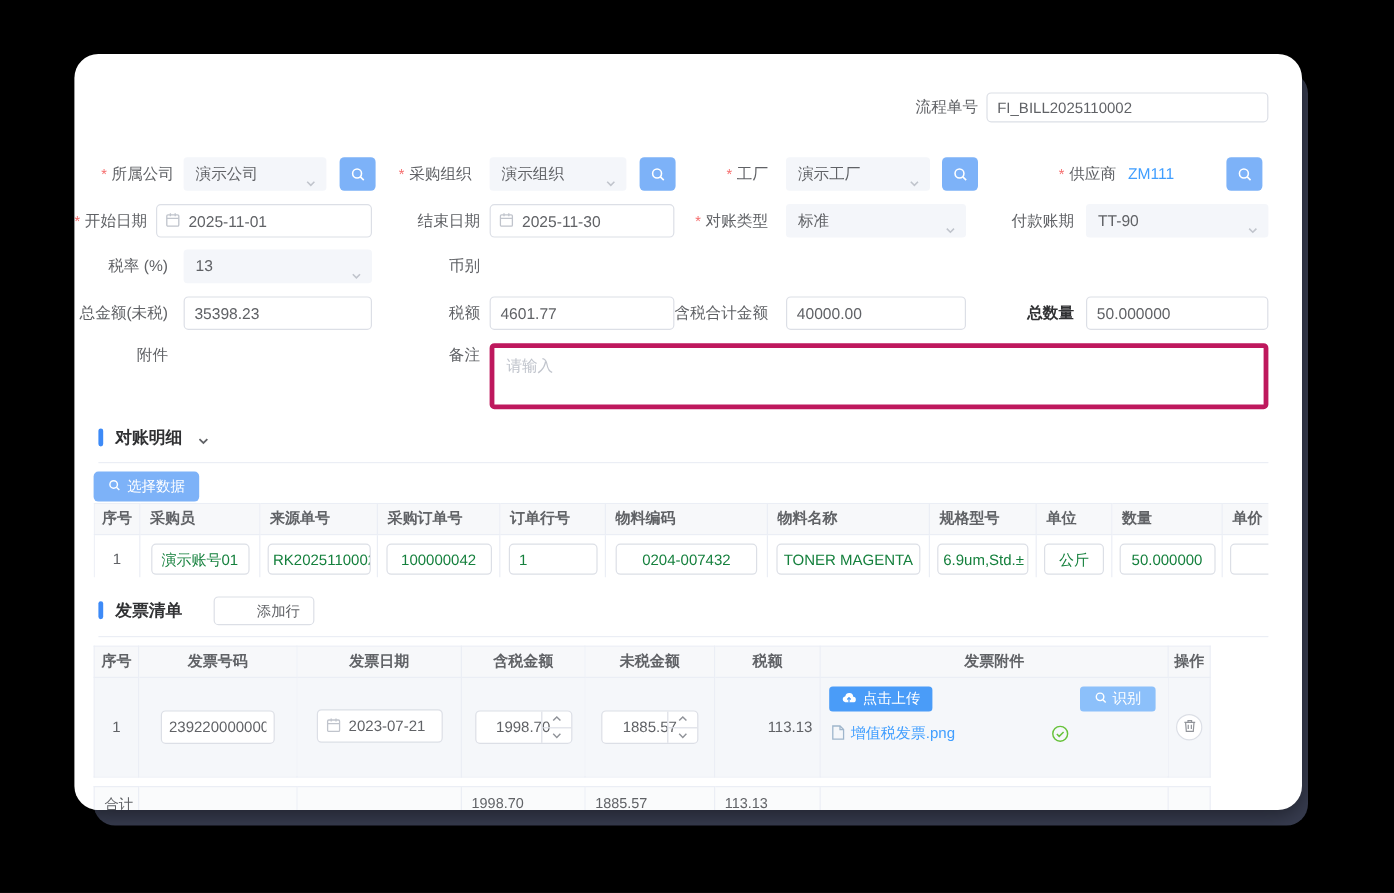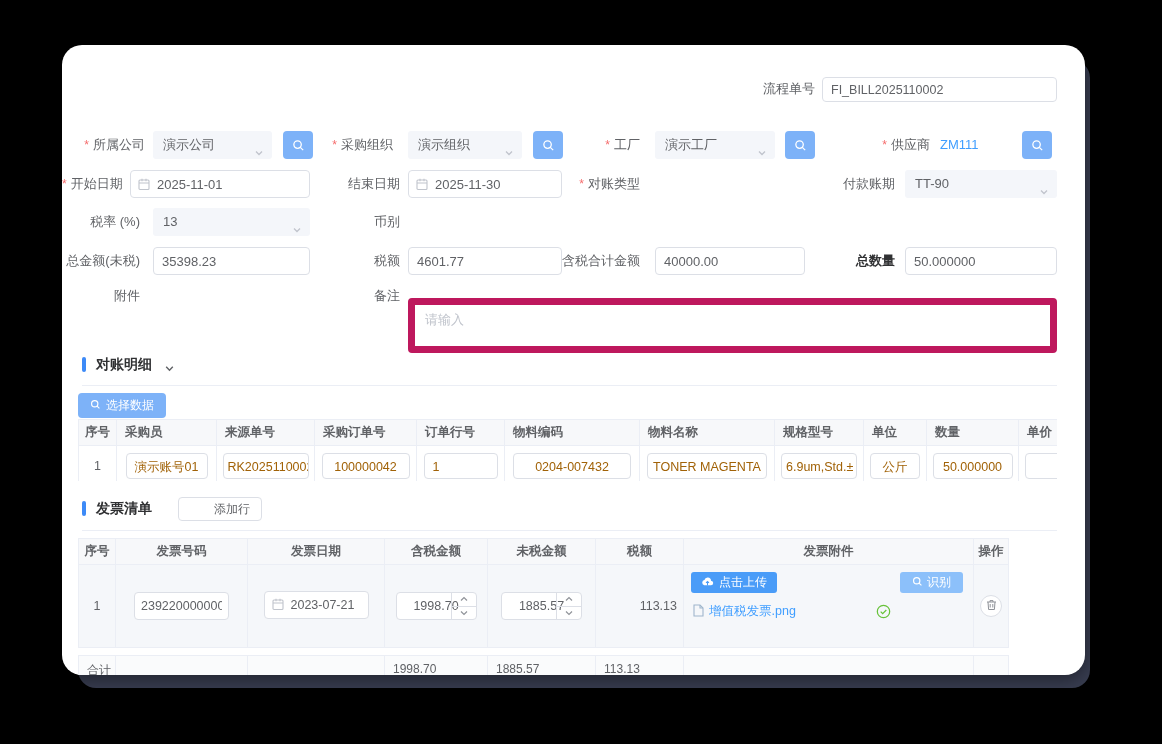--- a/index.html
+++ b/index.html
@@ -20,36 +20,36 @@
   .linkval{position:absolute;font-size:13px;color:#409eff;line-height:28px;cursor:pointer;}
   .divider{position:absolute;left:20px;right:28px;height:1px;background:#ebeef5;}
   .secbar{position:absolute;width:4px;height:15px;background:#3d8af7;border-radius:2px;}
   .sectitle{position:absolute;font-size:14px;font-weight:bold;color:#303133;line-height:18px;}
   .selbtn{position:absolute;height:25px;background:#7db2f8;border:none;border-radius:4px;color:#fff;font-size:12px;padding:0 12px;cursor:pointer;display:flex;align-items:center;gap:5px;}
   .addbtn{position:absolute;height:24px;background:#fff;border:1px solid #dcdfe6;border-radius:4px;color:#606266;font-size:12px;padding:0 11px;cursor:pointer;}
   table{border-collapse:collapse;table-layout:fixed;}
   th,td{border:1px solid #ebeef5;font-size:12.5px;color:#606266;overflow:hidden;white-space:nowrap;}
   th{background:#f7f8fa;font-weight:600;height:25px;padding:0 8px;text-align:left;}
   .t1 td{height:37px;text-align:center;background:#fff;}
-  .t1 .cellinp{display:inline-block;height:26px;line-height:26px;background:#fff;border:1px solid #dcdfe6;border-radius:4px;font-size:12.5px;color:#a16207;text-align:center;overflow:hidden;white-space:nowrap;vertical-align:middle;box-sizing:border-box;padding:0 4px;}
+  .t1 .cellinp{display:inline-block;height:26px;line-height:26px;background:#fff;border:1px solid #dcdfe6;border-radius:4px;font-size:12.5px;color:#15803d;text-align:center;overflow:hidden;white-space:nowrap;vertical-align:middle;box-sizing:border-box;padding:0 4px;}
   .t2 th{text-align:center;}
   .t2 td{background:#f5f7fa;height:80px;}
   .numwrap{position:relative;display:inline-block;width:81px;height:28px;background:#fff;border:1px solid #dcdfe6;border-radius:4px;box-sizing:border-box;vertical-align:middle;}
   .numwrap input{border:none;outline:none;width:52px;height:26px;font-size:12.5px;color:#606266;text-align:center;background:transparent;padding:0 2px;}
   .stepper{position:absolute;right:0;top:0;width:24px;height:26px;border-left:1px solid #dcdfe6;display:flex;flex-direction:column;}
   .step{flex:1;display:flex;align-items:center;justify-content:center;cursor:pointer;color:#909399;}
   .step+.step{border-top:1px solid #dcdfe6;}
   .upbtn{position:absolute;left:7px;top:7px;height:21px;background:#4a9cf8;border:none;border-radius:3px;color:#fff;font-size:12px;padding:0 10px;cursor:pointer;display:flex;align-items:center;gap:5px;}
   .recbtn{position:absolute;right:10px;top:7px;height:21px;background:#8cc0fa;border:none;border-radius:3px;color:#fff;font-size:12px;padding:0 12px;cursor:pointer;display:flex;align-items:center;gap:4px;}
   .filelink{position:absolute;left:9px;top:38px;font-size:12.5px;color:#409eff;cursor:pointer;display:flex;align-items:center;gap:5px;}
   .okmark{position:absolute;right:82px;top:39px;}
   .trashbtn{width:22px;height:22px;border-radius:50%;border:1px solid #dcdfe6;background:#fff;cursor:pointer;display:inline-flex;align-items:center;justify-content:center;padding:0;}
   .sumrow td{background:#fafbfc;height:30px;text-align:left;padding:0 8px;vertical-align:top;font-size:12px;padding-top:6px;}
   .spacer td{background:#fff;border-left:none;border-right:none;border-top:none;border-bottom:none;height:5px;}
-  textarea{position:absolute;border:7px solid #be185d;border-radius:4px;resize:none;font-family:inherit;font-size:13px;color:#606266;padding:6px 10px;box-sizing:border-box;outline:none;margin-top:12px;}
+  textarea{position:absolute;border:4px solid #be185d;border-radius:4px;resize:none;font-family:inherit;font-size:13px;color:#606266;padding:6px 10px;box-sizing:border-box;outline:none;}
   textarea::placeholder{color:#c0c4cc;}
   .clip{position:absolute;overflow:hidden;}
 </style>
 </head>
 <body>
 
 <div class="backdrop"></div>
 <div class="card">
 
 
@@ -113,20 +113,24 @@
   <div class="lbl" style="left:255px;top:125px;width:83px;">结束日期</div>
   <div class="abs" style="left:346px;top:125px;">
     <input class="inp dinp" style="left: 0px; top: 0px; width: 154px;" value="2025-11-30">
     <span class="cal"><svg width="12" height="13" viewBox="0 0 12 13">
           <rect x="1" y="2" width="10" height="9.5" rx="1" fill="none" stroke="#c0c4cc" stroke-width="1.1"></rect>
           <path d="M1 5h10M4 .8v2.4M8 .8v2.4" stroke="#c0c4cc" stroke-width="1.1"></path>
         </svg></span>
   </div>
 
   <div class="lbl req" style="left:495px;top:125px;width:83px;">对账类型</div>
+  <div class="sel" style="left:593px;top:125px;width:150px;"><span>标准</span>
+    <span class="chev"><svg width="10" height="10" viewBox="0 0 10 10">
+          <path d="M2 3.5l3 3 3-3" fill="none" stroke="#c0c4cc" stroke-width="1.3"></path>
+        </svg></span></div>
 
   <div class="lbl" style="left:750px;top:125px;width:83px;">付款账期</div>
   <div class="sel" style="left:843px;top:125px;width:152px;"><span>TT-90</span>
     <span class="chev"><svg width="10" height="10" viewBox="0 0 10 10">
           <path d="M2 3.5l3 3 3-3" fill="none" stroke="#c0c4cc" stroke-width="1.3"></path>
         </svg></span></div>
 
   <div class="lbl" style="left:0;top:163px;width:78px;">税率 (%)</div>
   <div class="sel" style="left:91px;top:163px;width:157px;"><span>13</span>
     <span class="chev"><svg width="10" height="10" viewBox="0 0 10 10">

